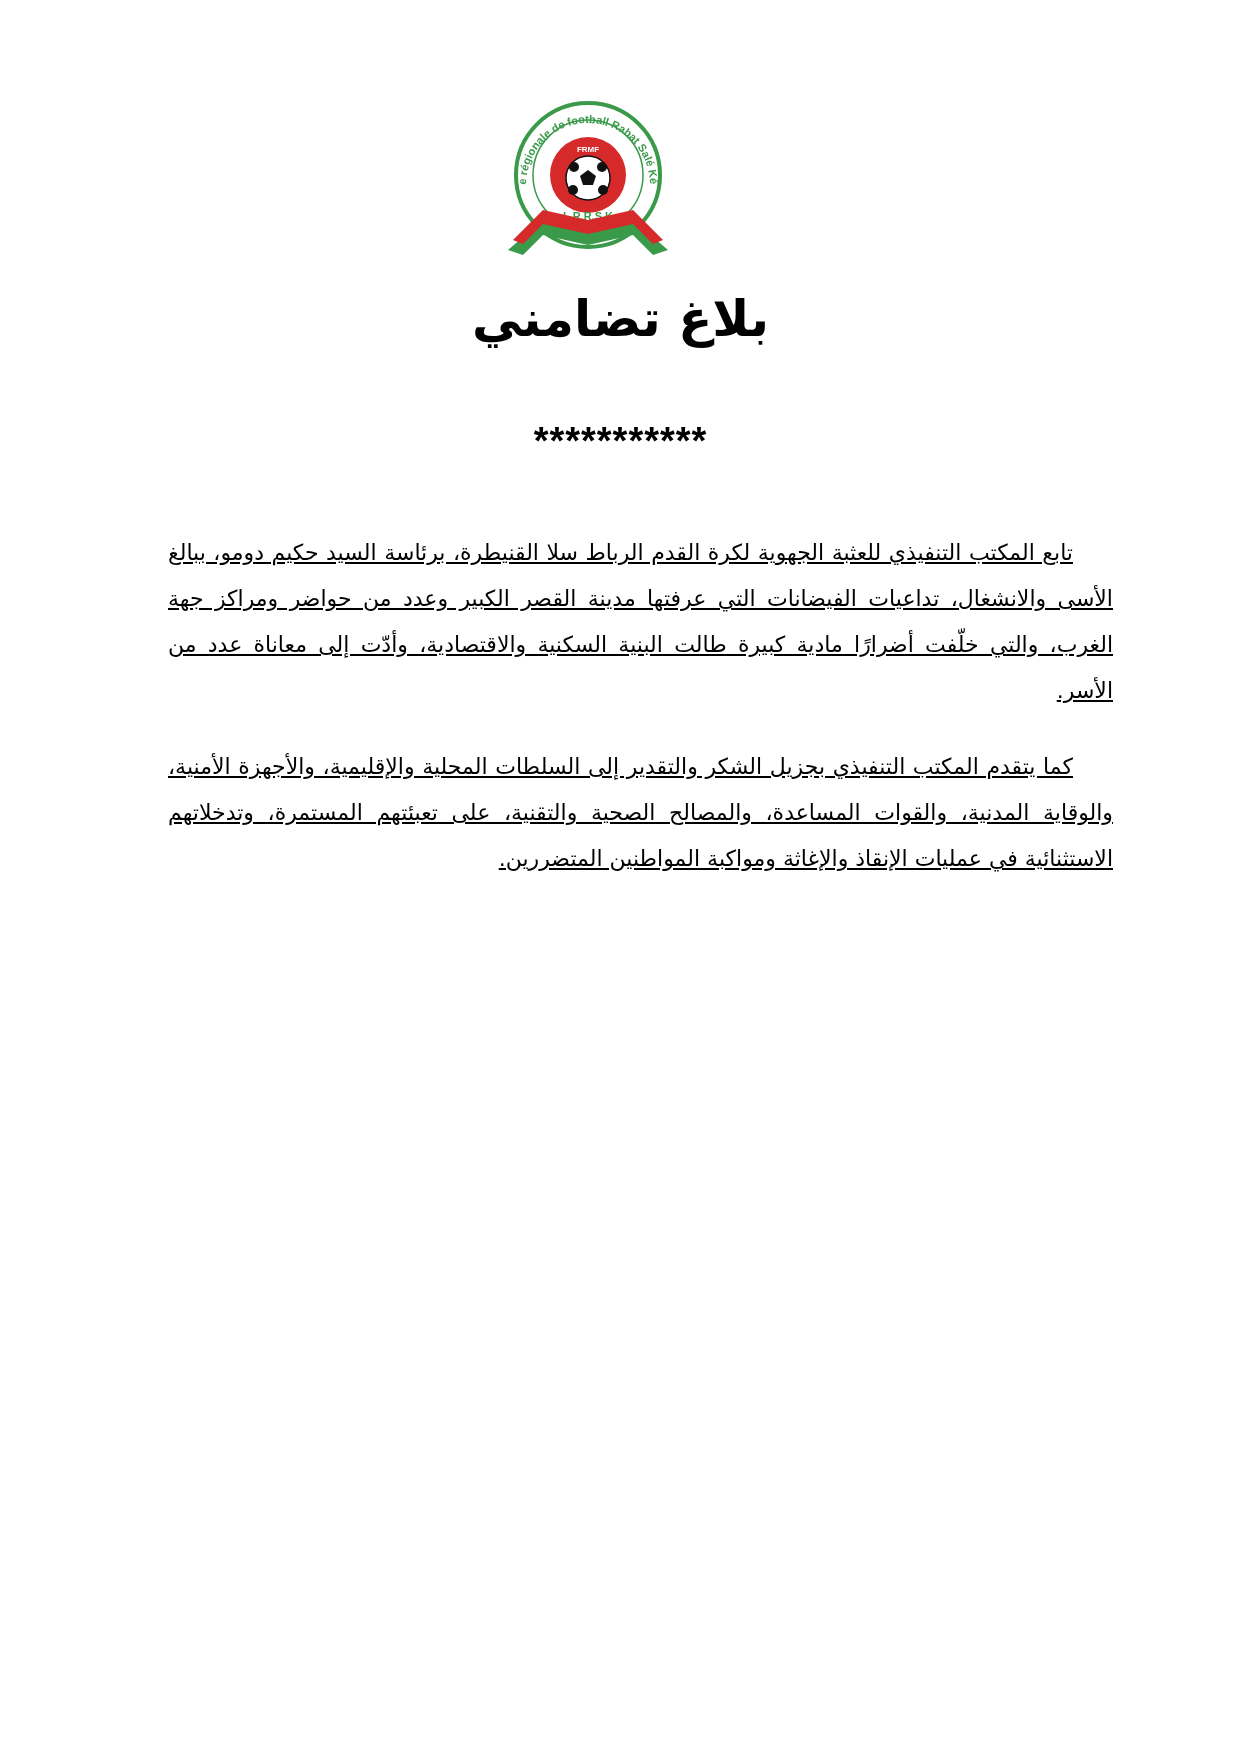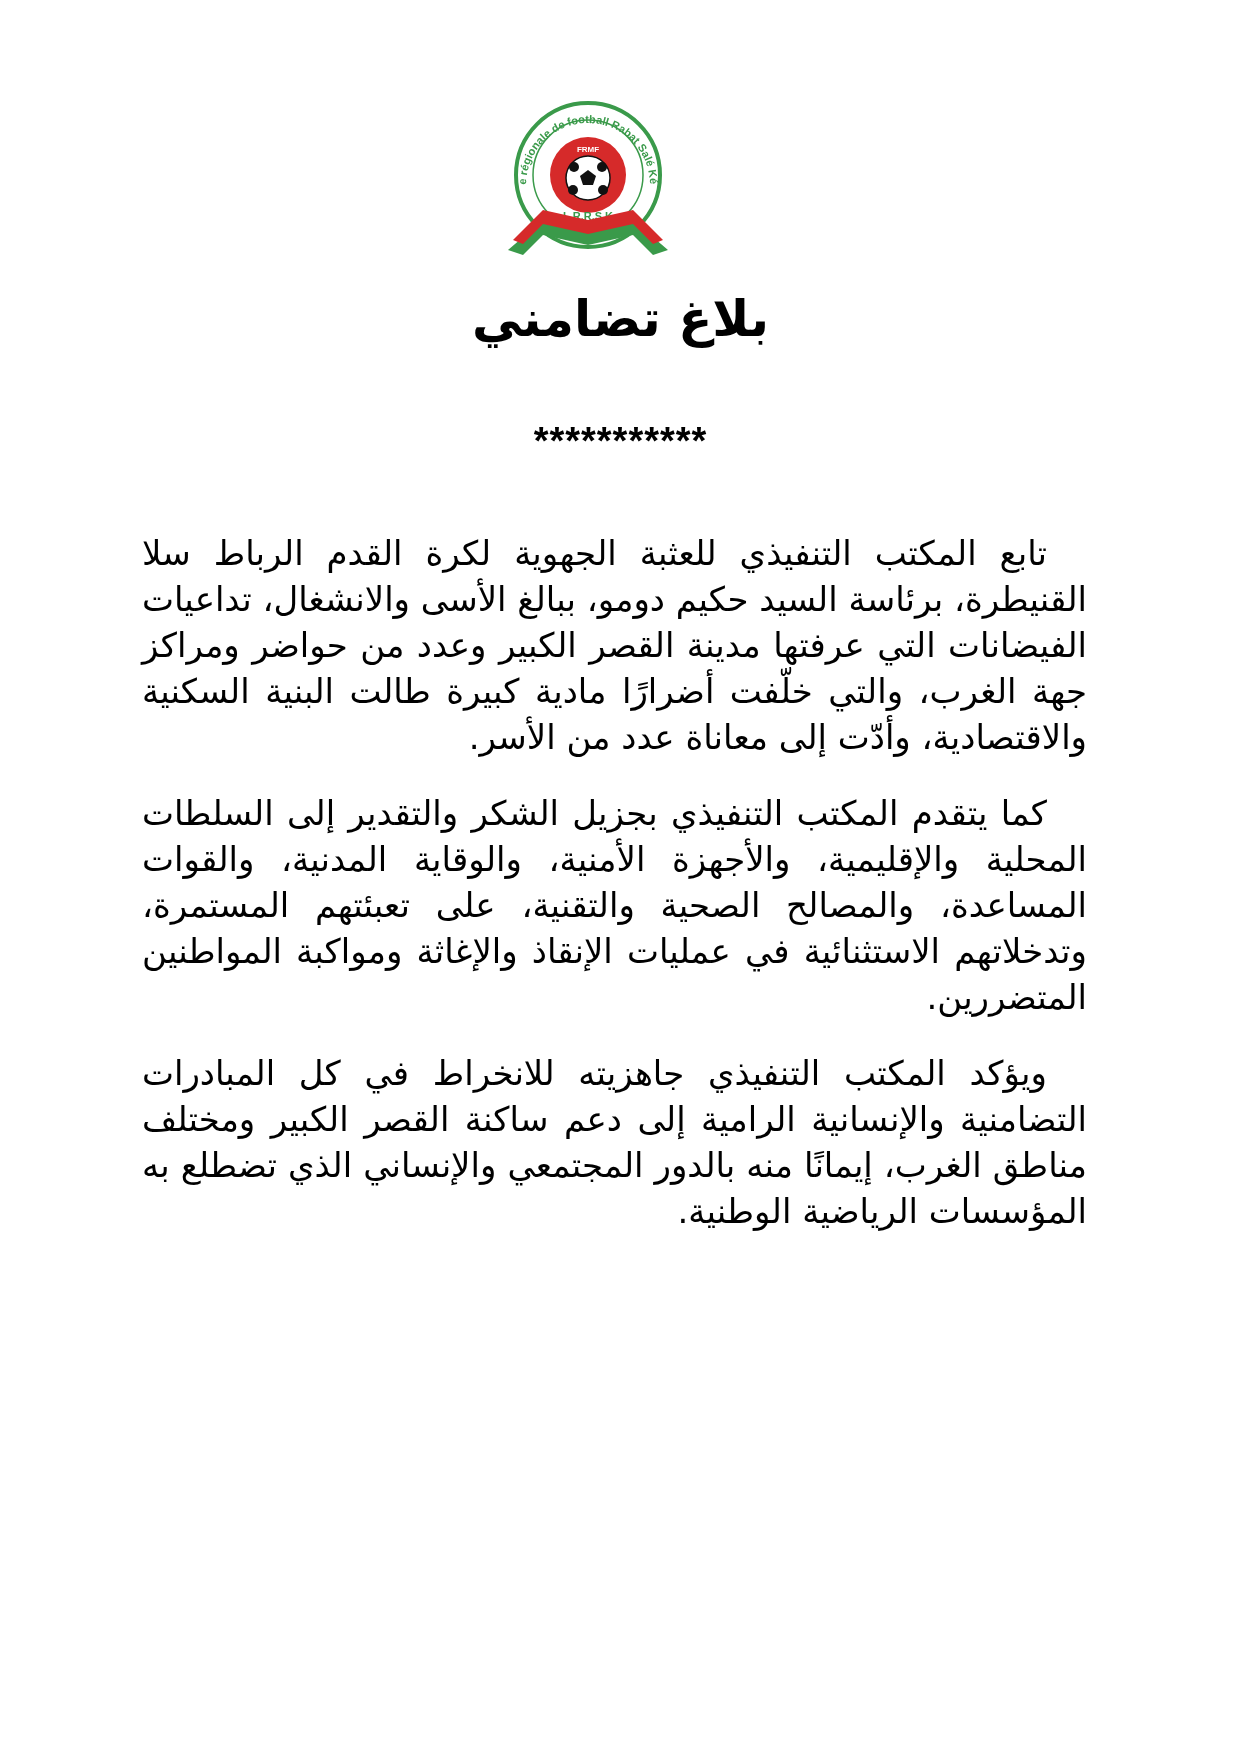--- a/index.html
+++ b/index.html
@@ -5,23 +5,23 @@
     html, body { margin: 0; padding: 0; background: #ffffff; }
     body { width: 1241px; height: 1755px; position: relative; overflow: hidden;
            font-family: "Liberation Sans", "DejaVu Sans", sans-serif; color: #000; }
     .logo { position: absolute; left: 488px; top: 80px; width: 200px; height: 180px; }
     .title { position: absolute; left: 0; width: 1241px; top: 290px; text-align: center;
              font-size: 50px; font-weight: bold; direction: rtl;
              font-family: "DejaVu Sans", "Liberation Sans", sans-serif; }
     .stars { position: absolute; left: 0; width: 1241px; top: 420px; text-align: center;
              font-size: 38px; font-weight: bold; letter-spacing: 1px;
              font-family: "Liberation Sans", sans-serif; }
-    .body-text { position: absolute; left: 142px; width: 945px; top: 530px; direction: rtl;
-                 text-align: justify; font-size: 34px; line-height: 46px;
-                 font-family: "DejaVu Sans", "Liberation Sans", sans-serif; }
+    .body-text { position: absolute; left: 168px; width: 945px; top: 530px; direction: rtl;
+                 text-align: justify; font-size: 22px; line-height: 46px;
+                 font-family: "DejaVu Sans", "Liberation Sans", sans-serif; text-decoration: underline; }
     .body-text p { margin: 0 0 30px 0; text-indent: 40px; text-align-last: right; }
   </style>
 </head>
 <body>
 
 <div class="logo">
   <svg width="200" height="180" viewBox="0 0 200 180">
     <defs>
       <path id="arcOuter" d="M 38 105 A 62 62 0 1 1 162 105"></path>
     </defs>
@@ -46,14 +46,13 @@
   </svg>
 </div>
 
 <div class="title">بلاغ تضامني</div>
 
 <div class="stars">***********</div>
 
 <div class="body-text">
   <p>تابع المكتب التنفيذي للعثبة الجهوية لكرة القدم الرباط سلا القنيطرة، برئاسة السيد حكيم دومو، ببالغ الأسى والانشغال، تداعيات الفيضانات التي عرفتها مدينة القصر الكبير وعدد من حواضر ومراكز جهة الغرب، والتي خلّفت أضرارًا مادية كبيرة طالت البنية السكنية والاقتصادية، وأدّت إلى معاناة عدد من الأسر.</p>
   <p>كما يتقدم المكتب التنفيذي بجزيل الشكر والتقدير إلى السلطات المحلية والإقليمية، والأجهزة الأمنية، والوقاية المدنية، والقوات المساعدة، والمصالح الصحية والتقنية، على تعبئتهم المستمرة، وتدخلاتهم الاستثنائية في عمليات الإنقاذ والإغاثة ومواكبة المواطنين المتضررين.</p>
-  <p>ويؤكد المكتب التنفيذي جاهزيته للانخراط في كل المبادرات التضامنية والإنسانية الرامية إلى دعم ساكنة القصر الكبير ومختلف مناطق الغرب، إيمانًا منه بالدور المجتمعي والإنساني الذي تضطلع به المؤسسات الرياضية الوطنية.</p>
 </div>
 
 </body></html>

